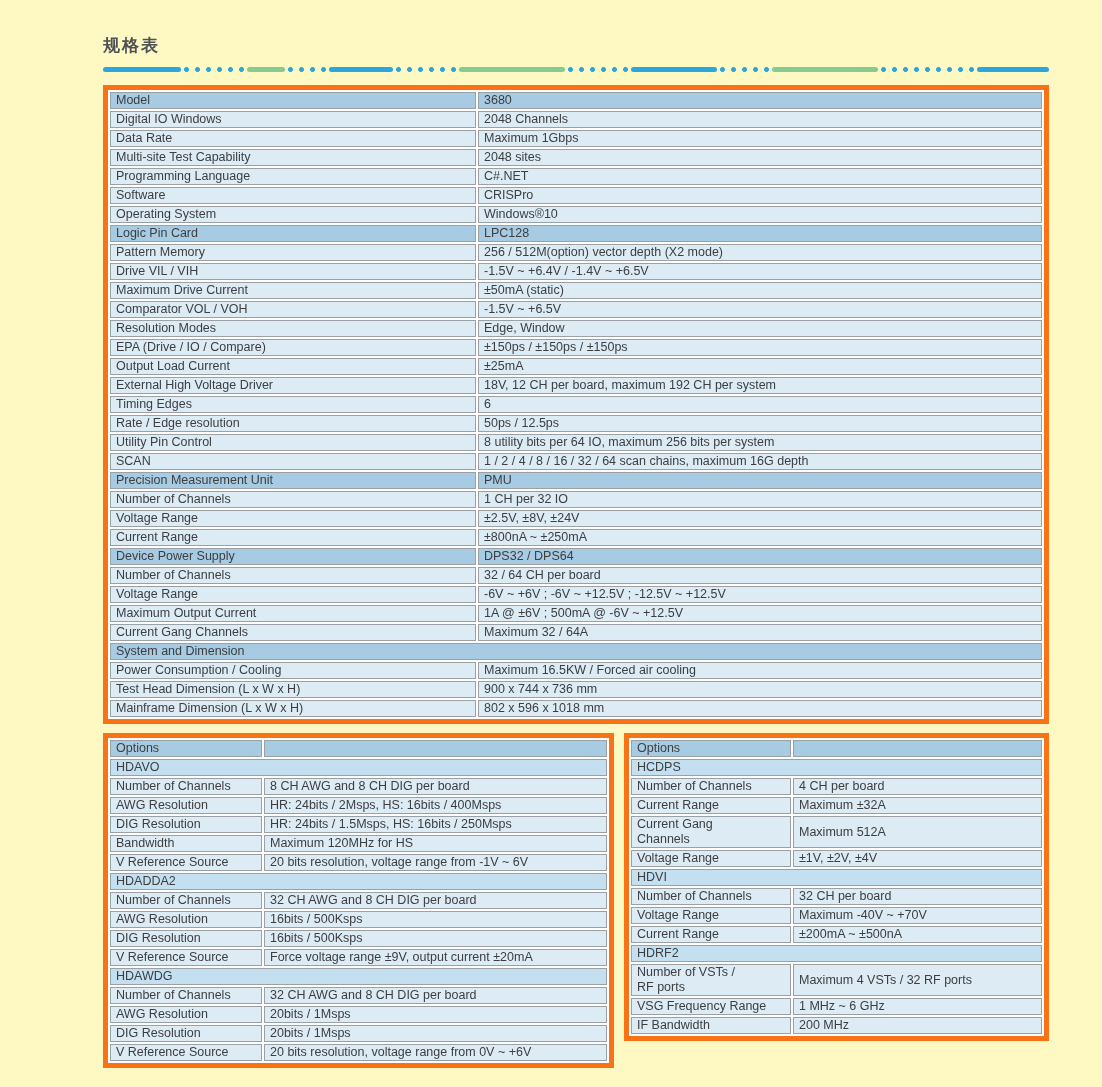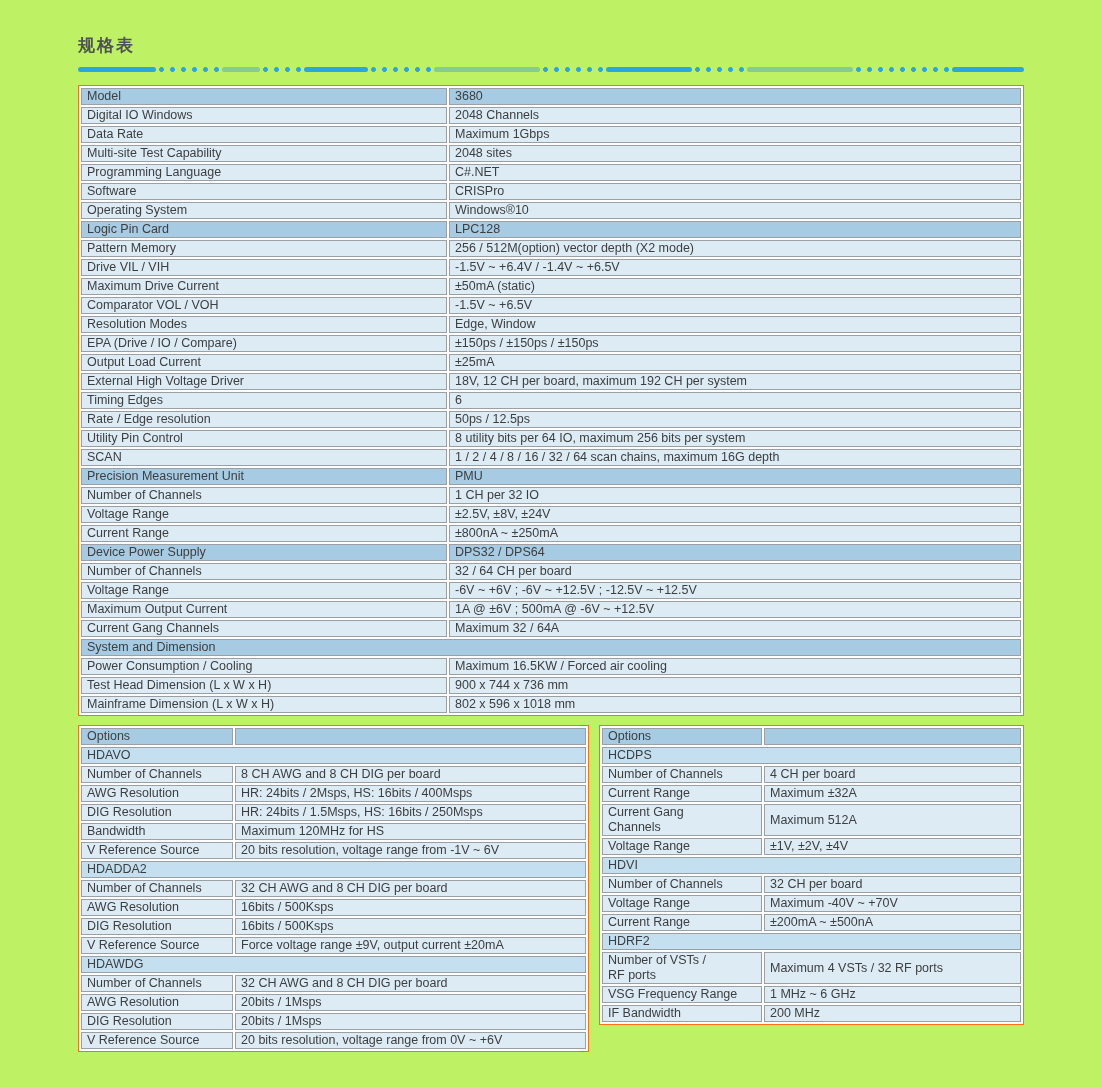--- a/index.html
+++ b/index.html
@@ -1,26 +1,26 @@
 <!DOCTYPE html>
 <html><head>
 <meta charset="utf-8">
 <style>
   * { box-sizing: border-box; }
   body { margin: 0; background: #ffffff; font-family: "Liberation Sans", sans-serif; }
-  .page { width: 1102px; height: 1087px; overflow: hidden; background: #bef264; position: relative; }
+  .page { width: 1102px; height: 1087px; overflow: hidden; background: #fef9c3; position: relative; padding-left: 25px; }
   .content { margin: 34px 0 0 78px; width: 946px; }
 
   .title { font-size: 17px; font-weight: 700; color: #4e5256; letter-spacing: 2px; margin: 0 0 10px 0; }
 
   .rule { display: flex; align-items: center; height: 5px; width: 946px; margin-bottom: 13px; overflow: hidden; }
   .rule-bar { height: 5px; border-radius: 3px; flex: none; }
   .rule-dots { height: 5px; flex: none; background-repeat: repeat-x; background-size: 11px 5px; background-position: left center; }
 
-  table.spec { border-collapse: separate; border-spacing: 2px; border: 1px solid #f97316; background: #ffffff; table-layout: fixed; }
+  table.spec { border-collapse: separate; border-spacing: 2px; border: 5px solid #f97316; background: #ffffff; table-layout: fixed; }
   table.spec td { border: 1px solid #9aa0a4; font-size: 12.5px; color: #3c3e40; padding: 0 5px; height: 15px; line-height: 15px; overflow: hidden; }
 
   .t-main { width: 946px; }
   .t-main col.c1 { width: 366px; }
   .t-main td { white-space: nowrap; }
 
   .options-row { display: flex; gap: 10px; margin-top: 9px; align-items: flex-start; }
   .t-left { width: 511px; }
   .t-left col.c1 { width: 152px; }
   .t-left td { white-space: nowrap; }

